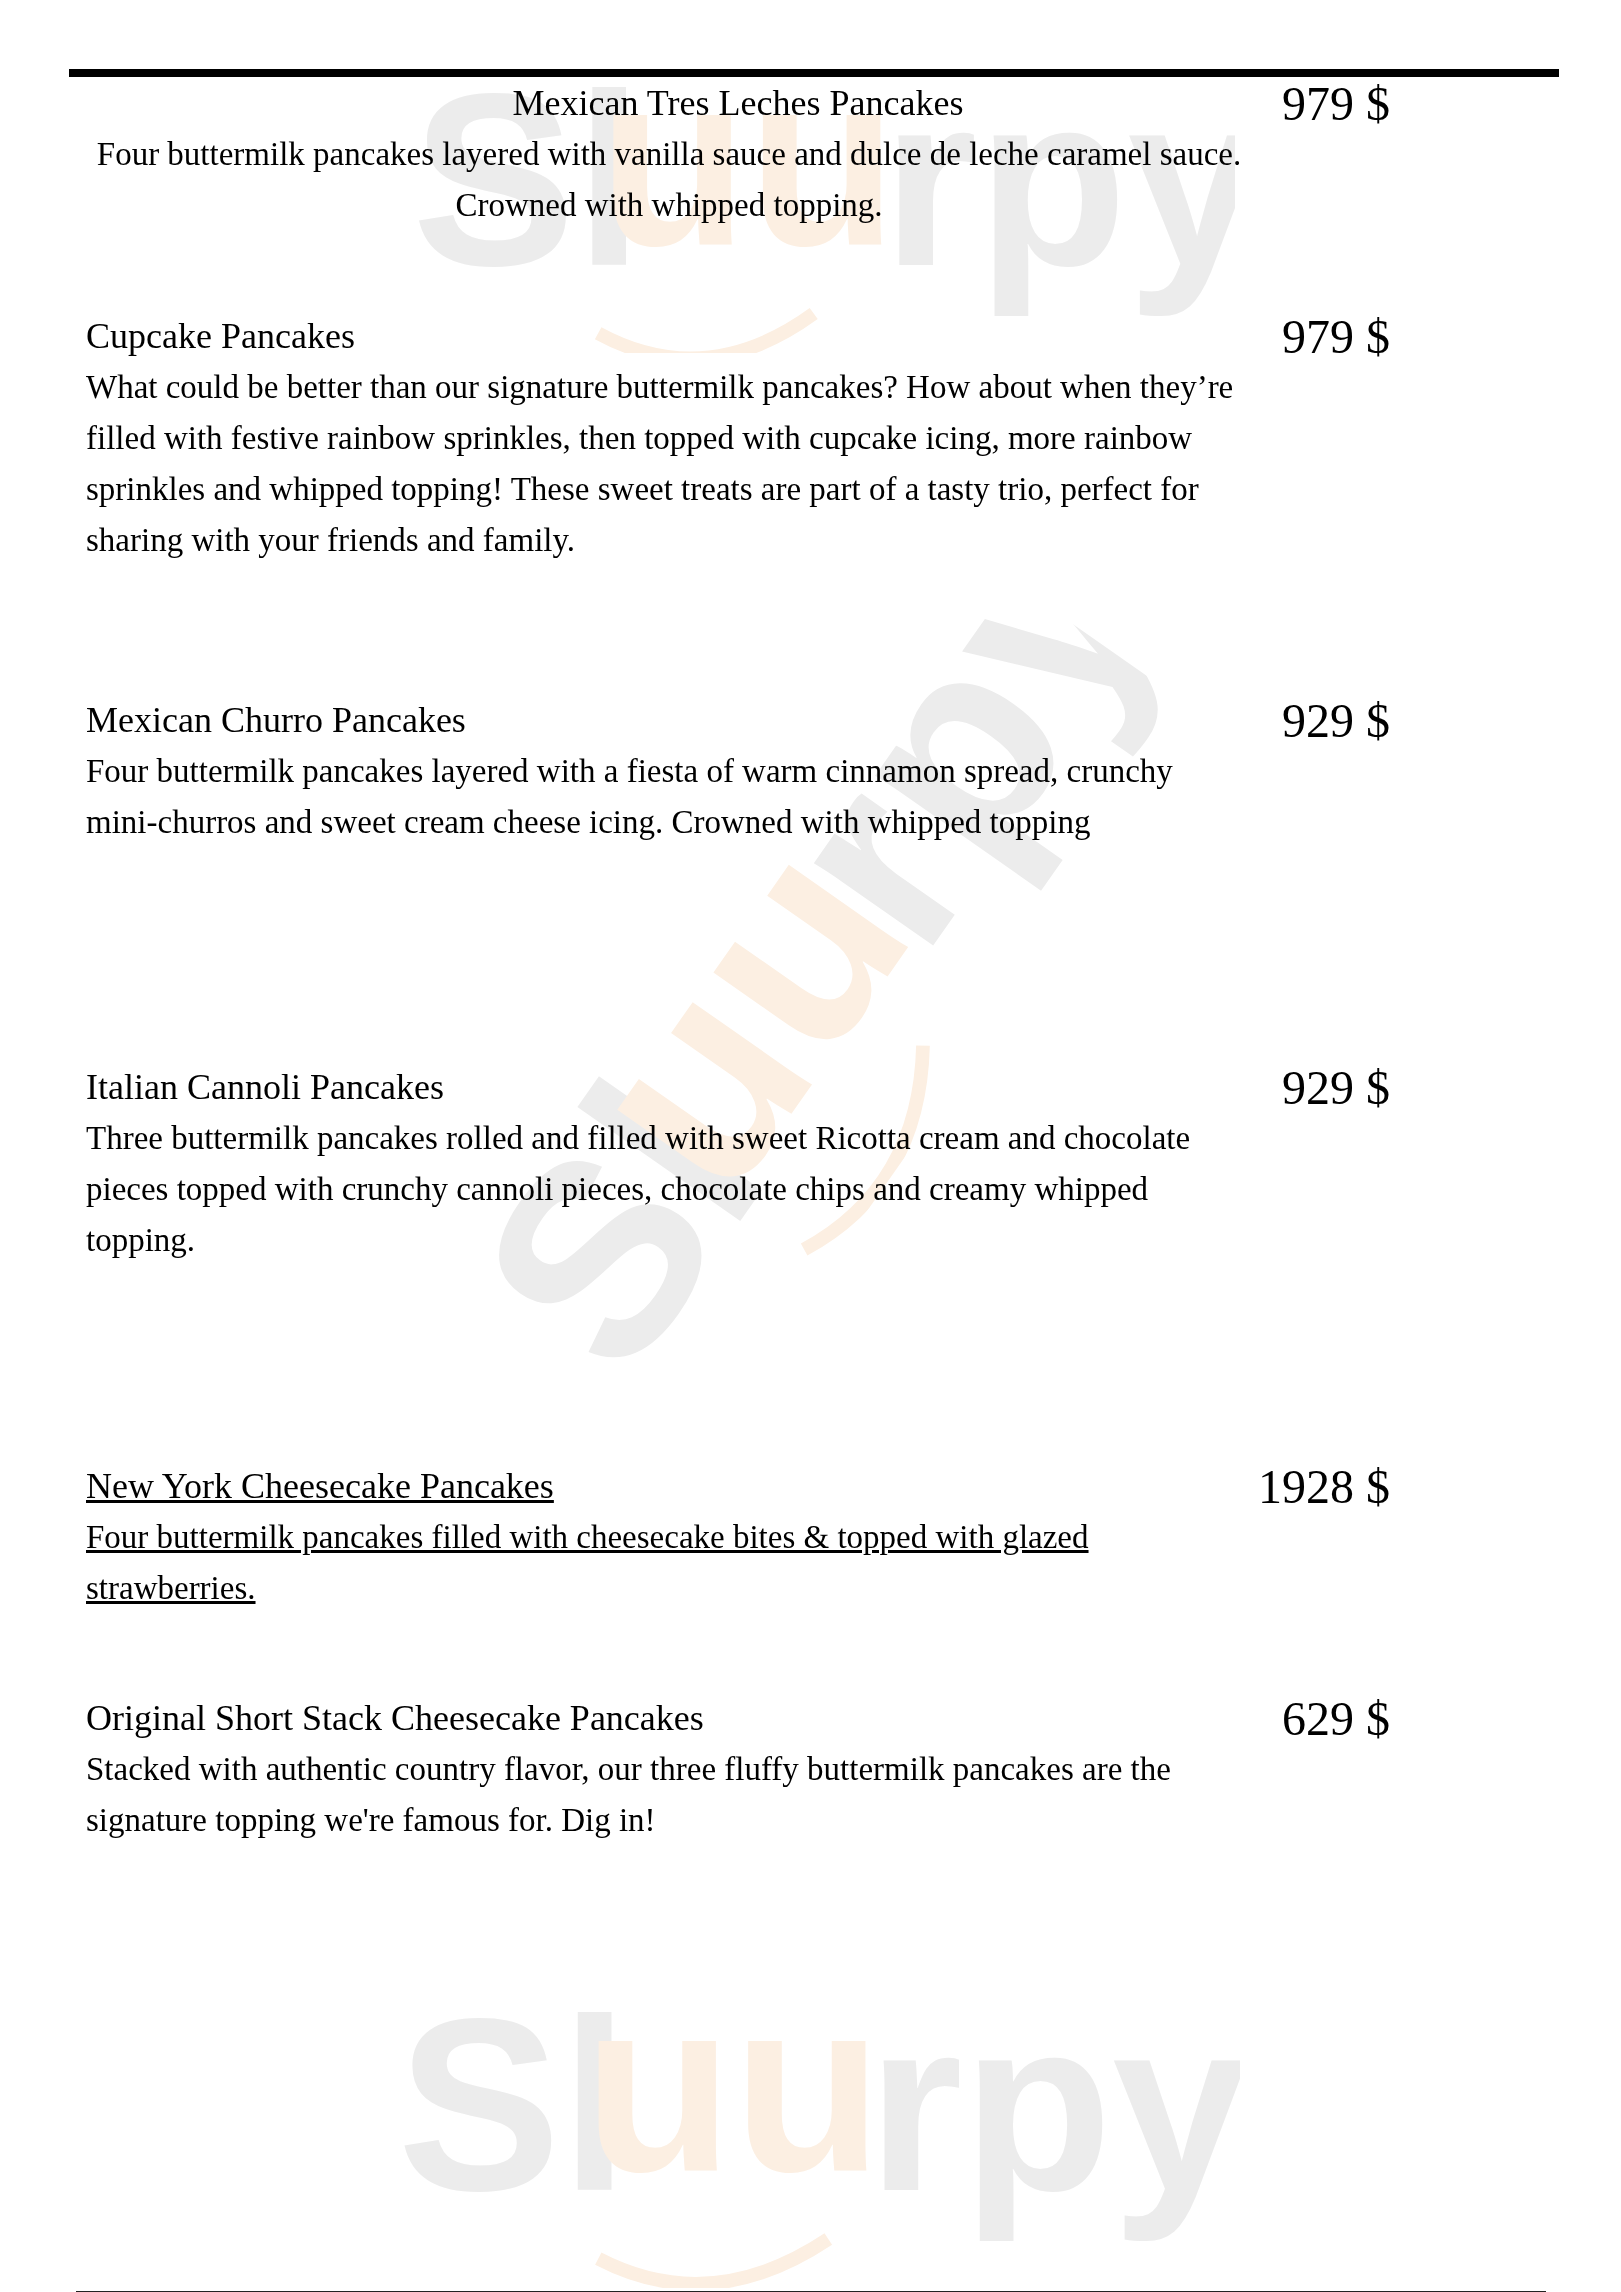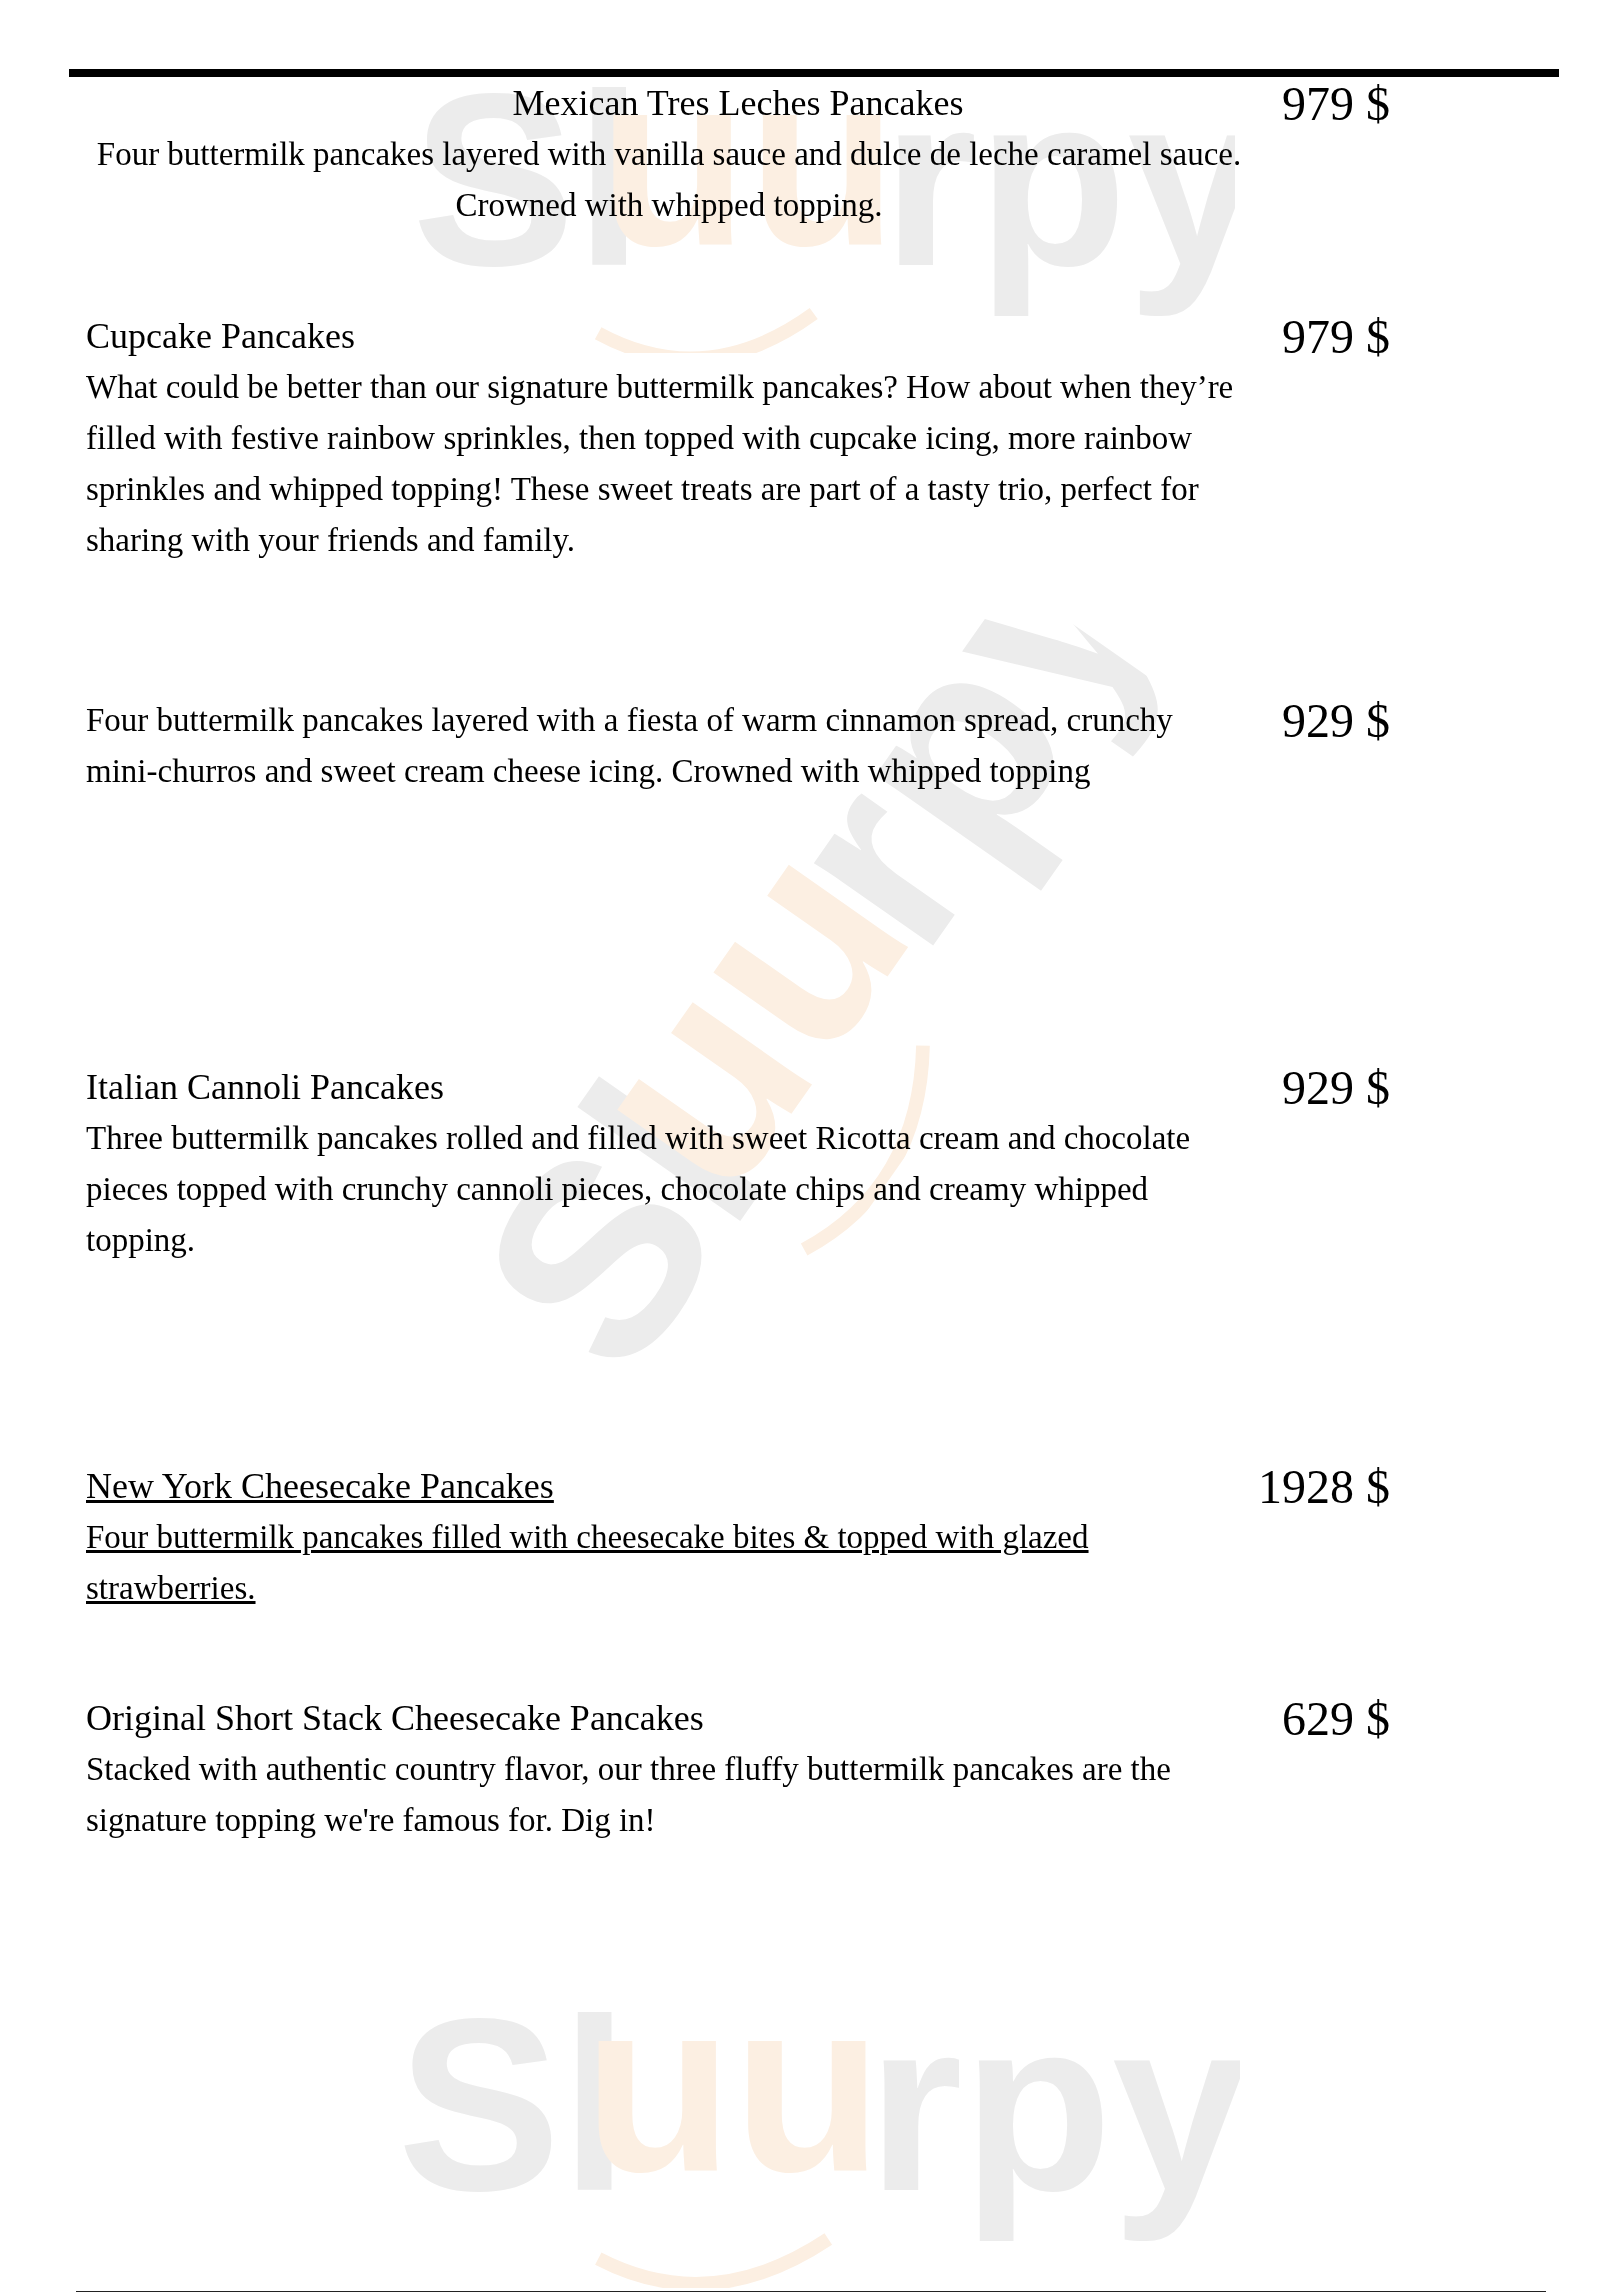--- a/index.html
+++ b/index.html
@@ -52,20 +52,21 @@
   <span class="item-price">979 $</span>
 </div>
 
 <div class="item" style="top:311px;">
   <span class="item-name">Cupcake Pancakes</span>
   <span class="item-desc">What could be better than our signature buttermilk pancakes? How about when they’re filled with festive rainbow sprinkles, then topped with cupcake icing, more rainbow sprinkles and whipped topping! These sweet treats are part of a tasty trio, perfect for sharing with your friends and family.</span>
   <span class="item-price">979 $</span>
 </div>
 
 <div class="item" style="top:695px;">
+  <span class="item-name">Mexican Churro Pancakes</span>
   <span class="item-desc">Four buttermilk pancakes layered with a fiesta of warm cinnamon spread, crunchy mini-churros and sweet cream cheese icing. Crowned with whipped topping</span>
   <span class="item-price">929 $</span>
 </div>
 
 <div class="item" style="top:1062px;">
   <span class="item-name">Italian Cannoli Pancakes</span>
   <span class="item-desc">Three buttermilk pancakes rolled and filled with sweet Ricotta cream and chocolate pieces topped with crunchy cannoli pieces, chocolate chips and creamy whipped topping.</span>
   <span class="item-price">929 $</span>
 </div>
 

